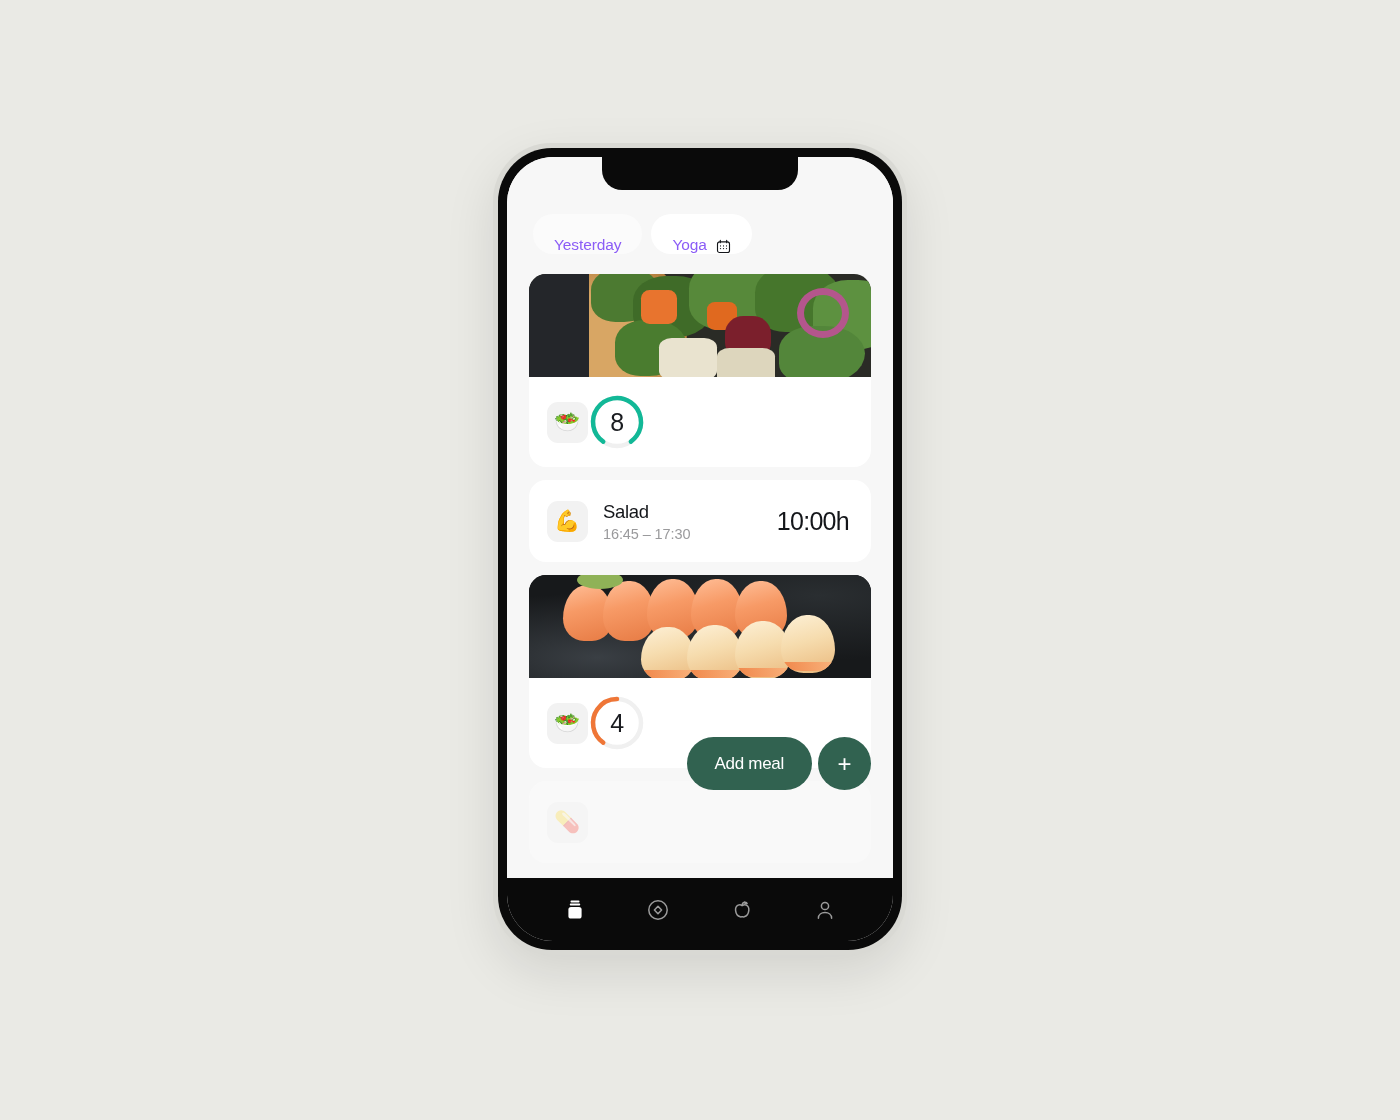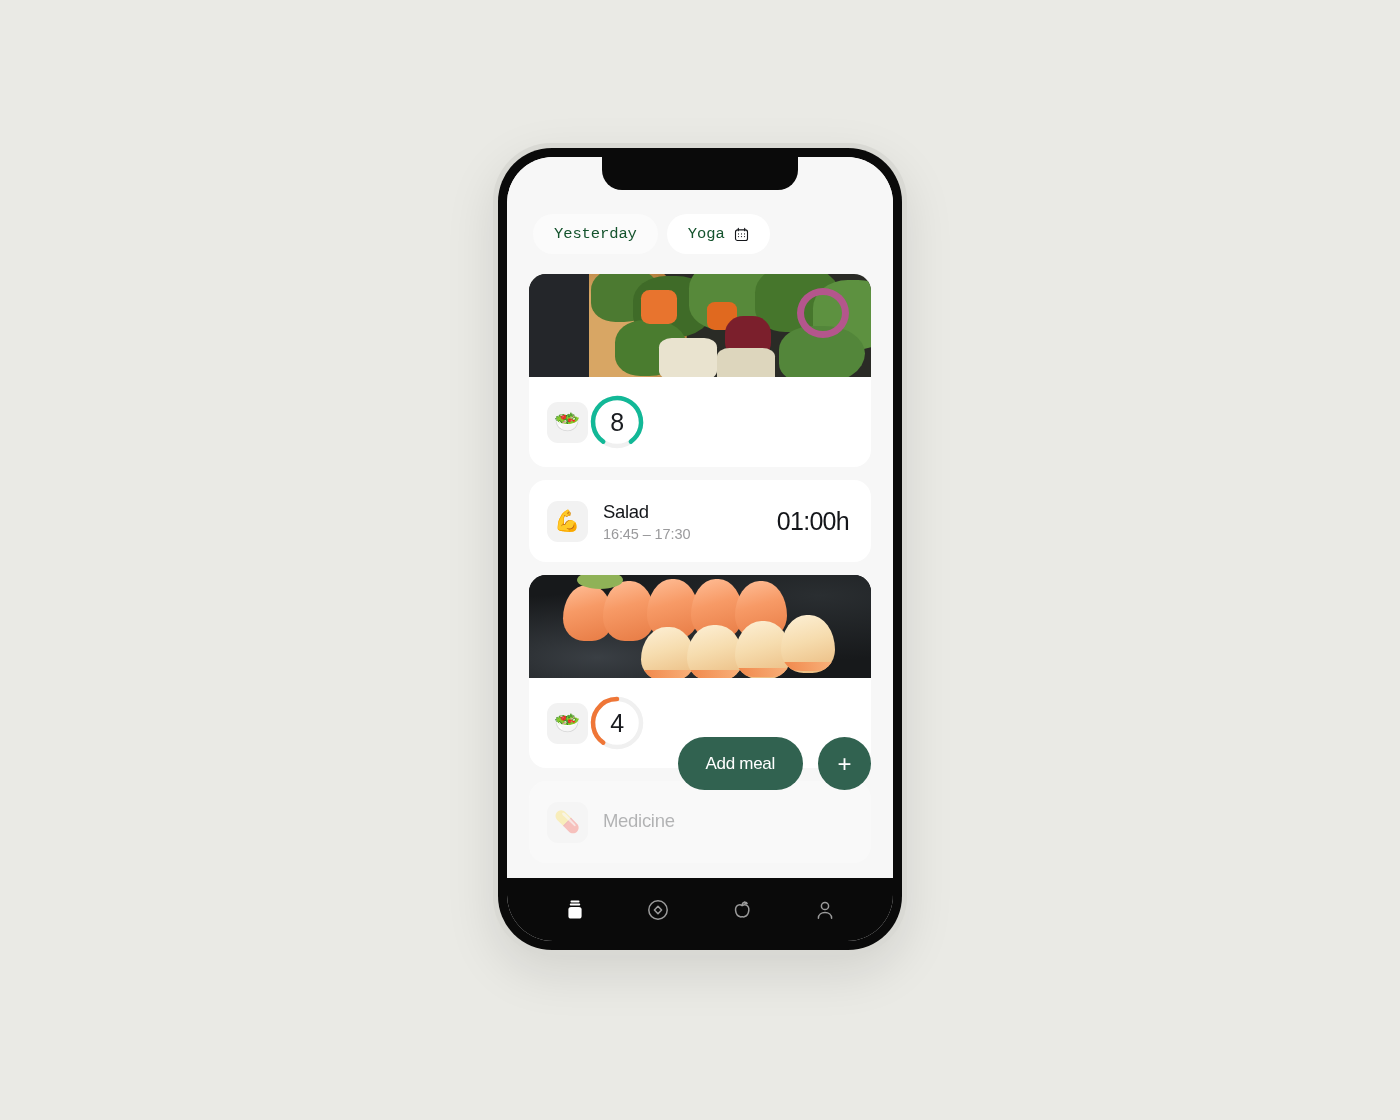--- a/index.html
+++ b/index.html
@@ -62,24 +62,24 @@
     gap:9px;
     padding:57px 0 0 26px;
   }
   .chip {
     background:#fff;
     border:none;
     border-radius:22px;
     height:40px;
     padding:0 21px;
     font-size:15.5px;
-    font-family:Liberation Mono, monospace;
-    color:#14532d;
-    display:flex;
-    align-items:center;
+    font-family:Liberation Sans, sans-serif;
+    color:#8b5cf6;
+    display:flex;
+    align-items:flex-end;
     gap:9px;
     cursor:pointer;
     letter-spacing:-.1px;
   }
   .chip.muted { background:#fbfbfb; }
   .cal-ico { width:15px; height:15px; display:block; }
 
   
   #card-list {
     margin-top:20px;
@@ -181,21 +181,21 @@
 
   
   .card.faded { opacity:.30; }
 
   
   #fab-row {
     position:absolute;
     right:22px; bottom:88px;
     display:flex;
     align-items:center;
-    gap:15px;
+    gap:6px;
     z-index:30;
   }
   #add-meal-btn {
     background:#316250;
     color:#fff;
     border:none;
     border-radius:27px;
     height:53px;
     padding:0 28px;
     font-size:17px;
@@ -308,21 +308,21 @@
             </div>
           </div>
 
           <div class="card">
             <div class="card-body">
               <div class="thumb">💪</div>
               <div class="meta">
                 <div class="title">Salad</div>
                 <div class="sub">16:45 – 17:30</div>
               </div>
-              <div class="right-val">01:00h</div>
+              <div class="right-val">10:00h</div>
             </div>
           </div>
 
           <div class="card">
             <div class="photo photo-sushi">
               <div class="slate"></div>
               <div class="nigiri salmon" style="left:34px;  top:10px; width:50px; height:56px;"></div>
               <div class="nigiri salmon" style="left:74px;  top:6px;  width:52px; height:60px;"></div>
               <div class="nigiri salmon" style="left:118px; top:4px;  width:52px; height:60px;"></div>
               <div class="nigiri salmon" style="left:162px; top:4px;  width:52px; height:60px;"></div>
@@ -349,24 +349,20 @@
                   <circle cx="29" cy="29" r="24" fill="none" stroke="#ef7637" stroke-width="4.5" stroke-linecap="round" stroke-dasharray="60.3 150.8" transform="rotate(125 29 29)"></circle>
                 </svg>
                 <div class="val">4</div>
               </div>
             </div>
           </div>
 
           <div class="card faded">
             <div class="card-body">
               <div class="thumb">💊</div>
-              <div class="meta">
-                <div class="title">Medicine</div>
-                <div class="sub"></div>
-              </div>
             </div>
           </div>
 
         </div>
 
         <div id="fab-row">
           <button id="add-meal-btn">Add meal</button>
           <button id="add-btn">+</button>
         </div>
 

